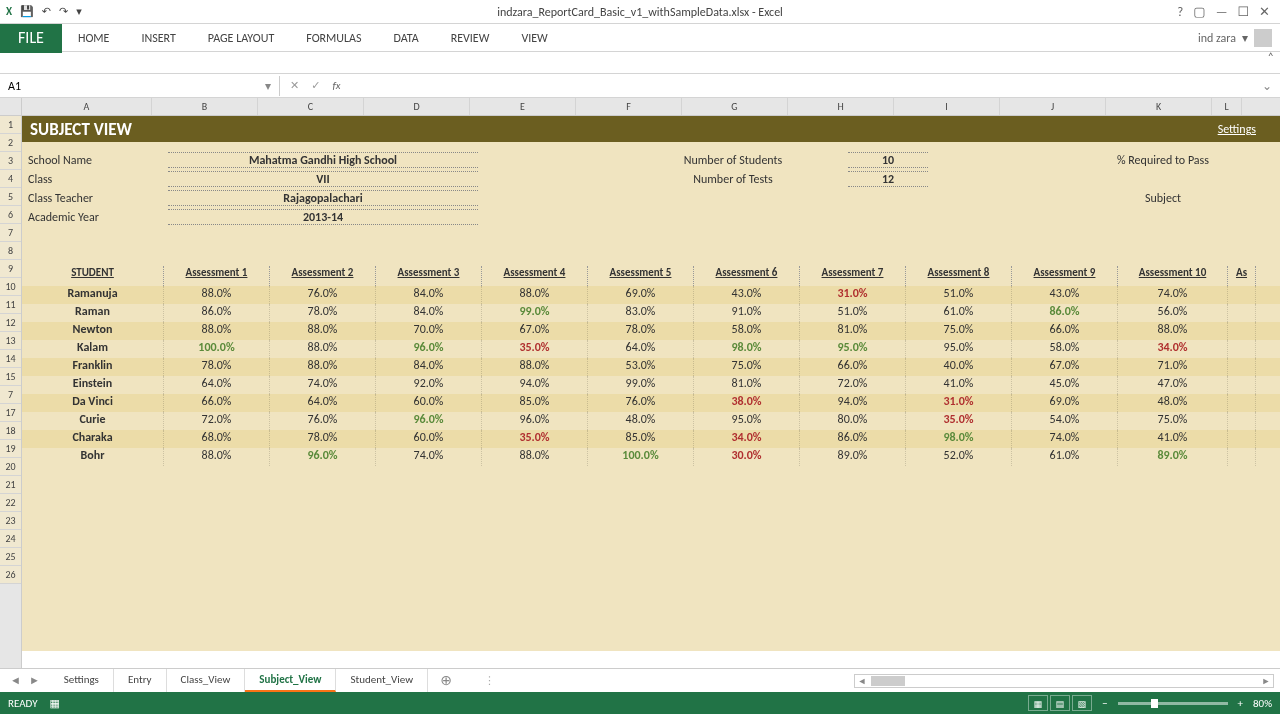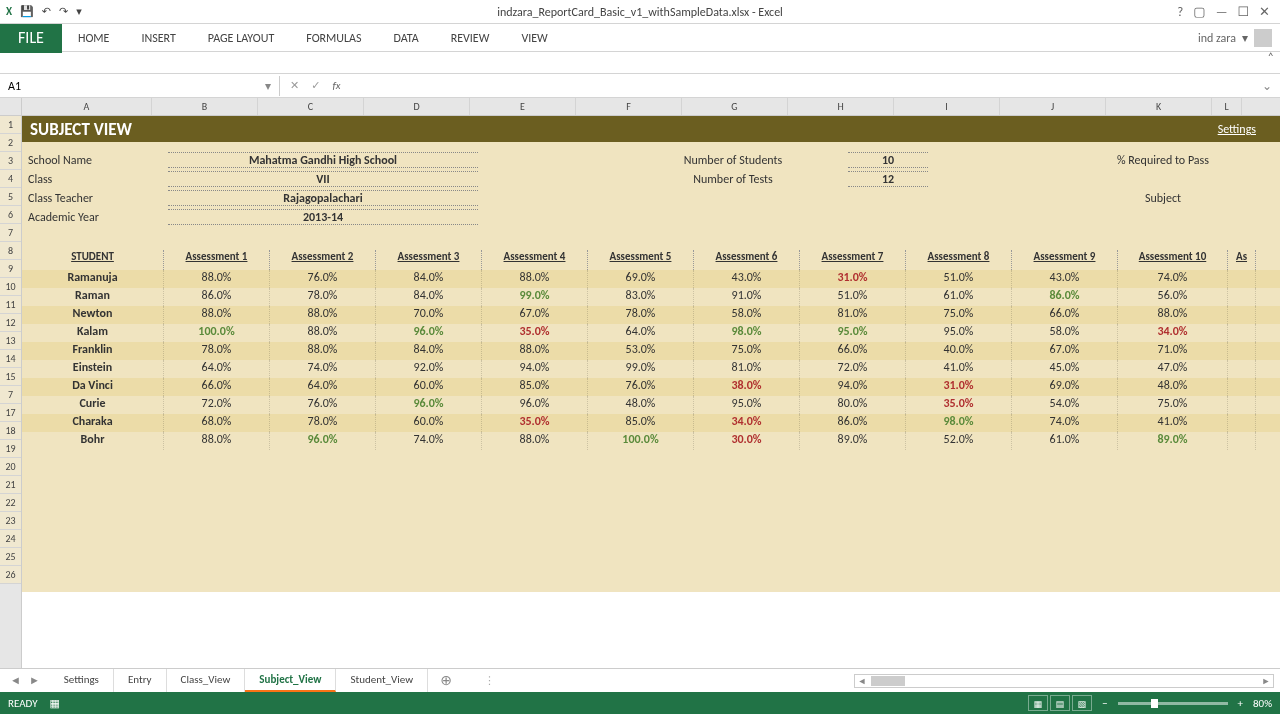--- a/index.html
+++ b/index.html
@@ -21,31 +21,31 @@
 .fx-icons { display:flex; gap:12px; padding:0 10px; color:#999; font-size:11px; }
 .fx-icons .fx { font-style:italic; color:#666; }
 .formula-input { flex:1; padding:3px 6px; font-size:12px; }
 .grid-area { height:570px; display:flex; background:#fff; position:relative; }
 .rowhdrs { width:22px; background:#e6e6e6; border-right:1px solid #ccc; }
 .corner { height:18px; background:#e6e6e6; border-bottom:1px solid #ccc; }
 .rowhdr { height:18px; text-align:center; font-size:10px; color:#444; border-bottom:1px solid #d4d4d4; line-height:18px; background:#f0e8d0; }
 .cols { flex:1; overflow:hidden; }
 .colhdrs { height:18px; display:flex; background:#e6e6e6; border-bottom:1px solid #ccc; }
 .colhdr { text-align:center; font-size:10px; color:#444; border-right:1px solid #d4d4d4; line-height:18px; }
-.sheet { position:relative; background:#f0e4c0; height:476px; }
+.sheet { position:relative; background:#f0e4c0; height:535px; }
 .title-band { height:26px; background:#6b5e20; color:#fff; display:flex; align-items:center; padding:0 8px; font-size:17px; font-weight:bold; font-family:Verdana,sans-serif; }
 .settings-link { margin-left:auto; font-size:12px; font-weight:normal; text-decoration:underline; cursor:pointer; margin-right:16px; }
 .info-area { padding:8px 6px 6px 6px; font-family:Verdana,sans-serif; font-size:12px; color:#333; }
 .info-row { display:flex; height:19px; align-items:center; }
 .info-label { width:140px; }
 .info-val { width:310px; text-align:center; border-top:1px dotted #888; border-bottom:1px dotted #888; font-weight:bold; }
 .info-label2 { width:230px; text-align:center; margin-left:140px; }
 .info-val2 { width:80px; text-align:center; border-top:1px dotted #888; border-bottom:1px dotted #888; font-weight:bold; }
 .info-label3 { margin-left:150px; width:170px; text-align:center; }
-.data-tbl { margin-top:18px; width:100%; font-family:Verdana,sans-serif; }
+.data-tbl { margin-top:34px; width:100%; font-family:Verdana,sans-serif; }
 .hdr-row { display:flex; height:20px; font-size:11px; font-weight:bold; color:#333; }
 .hdr-cell { text-align:center; border-right:1px dotted #999; text-decoration:underline; }
 .data-row { display:flex; height:18px; font-size:12px; color:#333; }
 .data-row:nth-child(odd) { background:#ecdca8; }
 .dcell { text-align:center; border-right:1px dotted rgba(0,0,0,0.15); }
 .student-cell { font-weight:bold; }
 .green { color:#5a8a3a; font-weight:bold; }
 .red { color:#b03030; font-weight:bold; }
 .empty-rows { }
 .sheet-tabs { height:24px; background:#fff; border-top:1px solid #ccc; display:flex; align-items:center; font-size:11px; }

